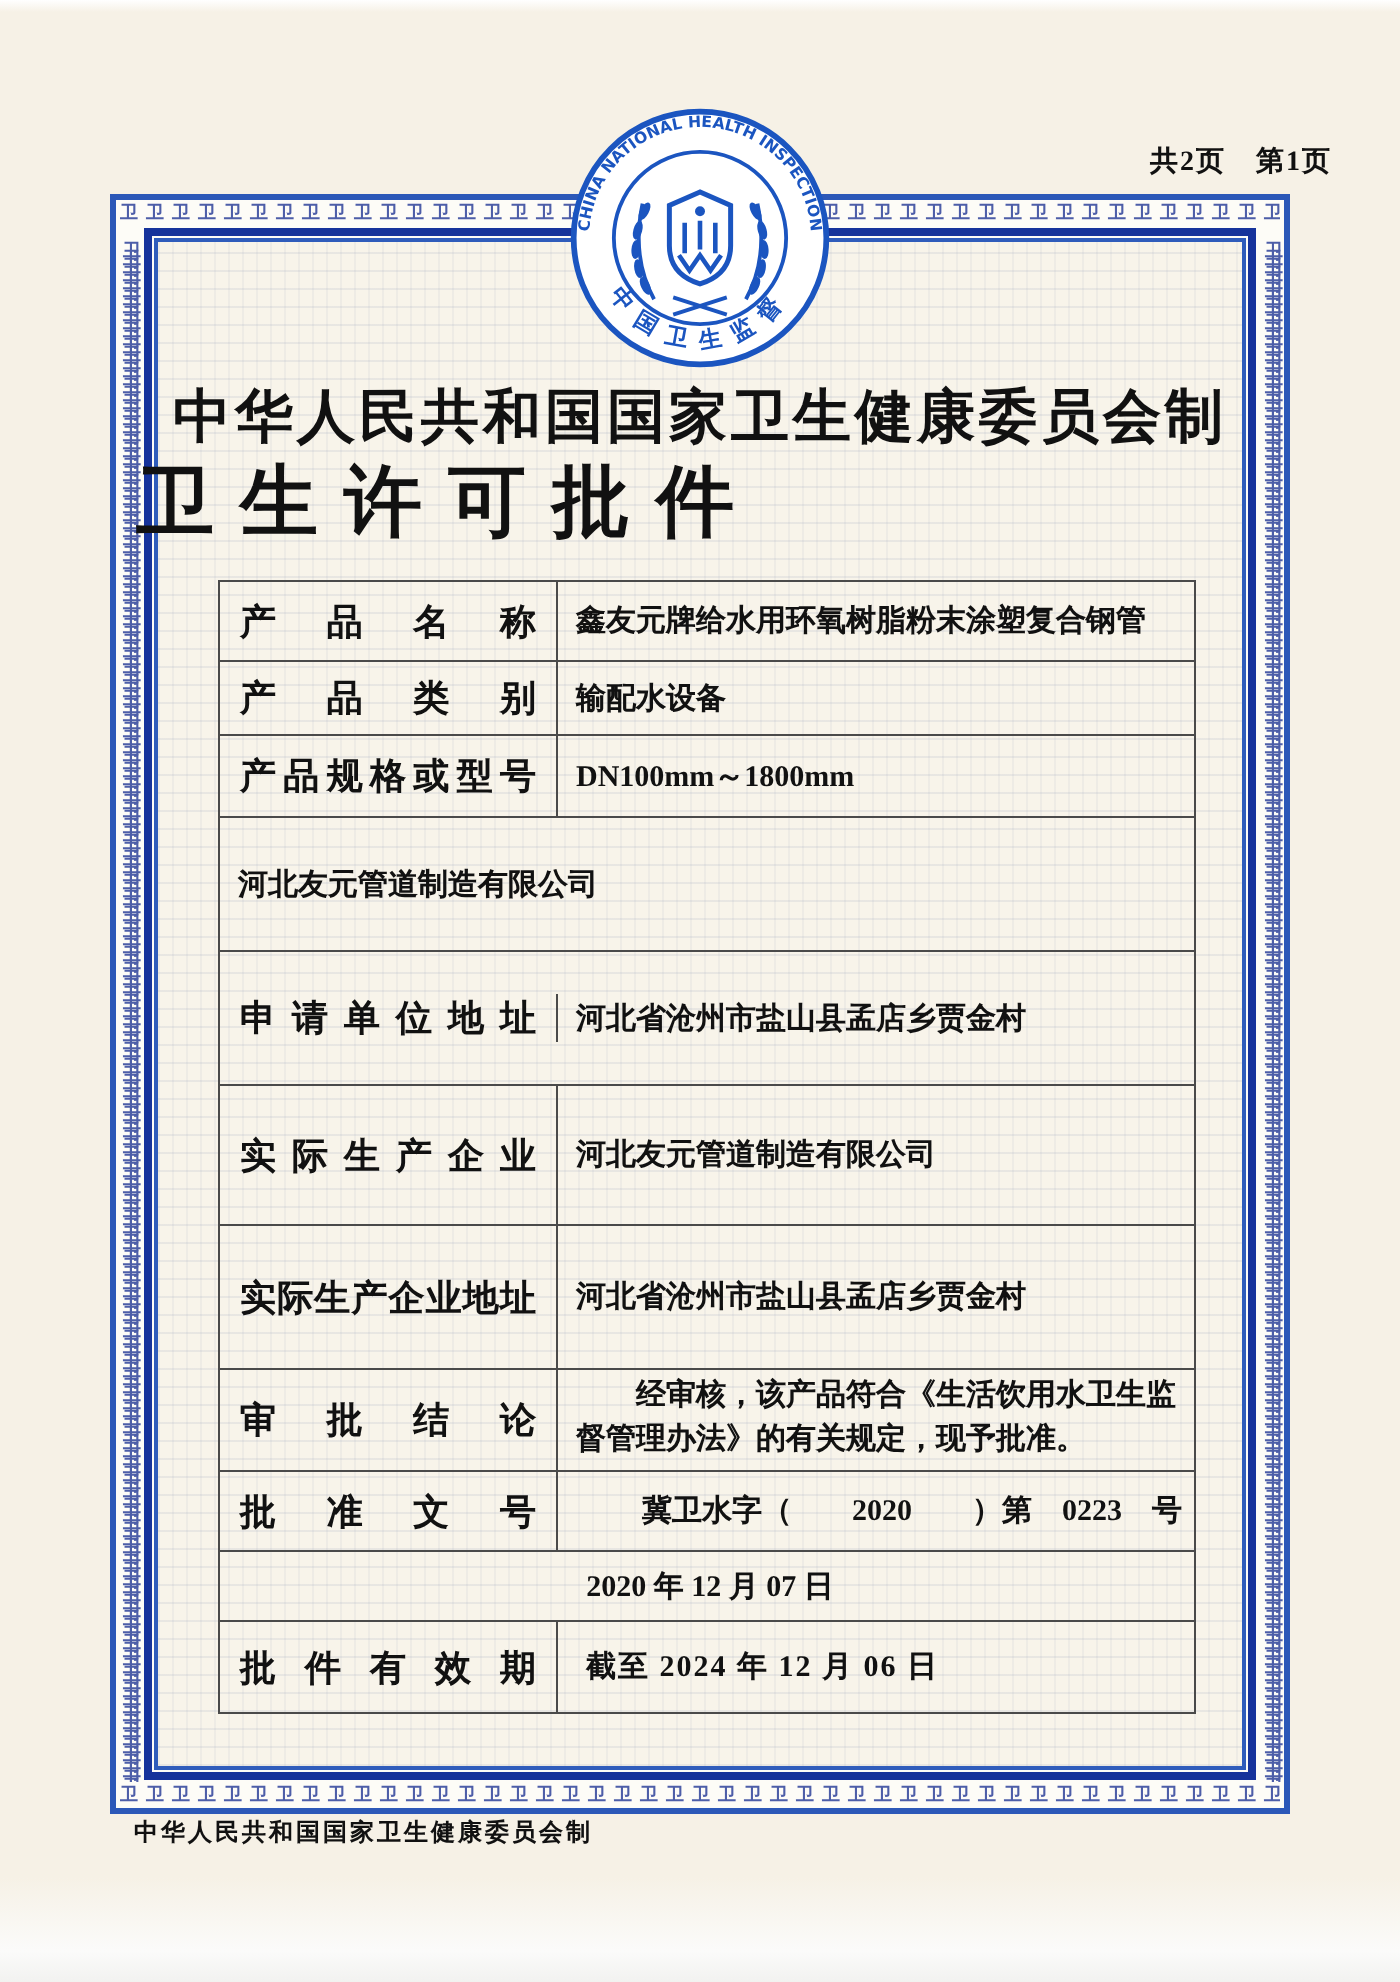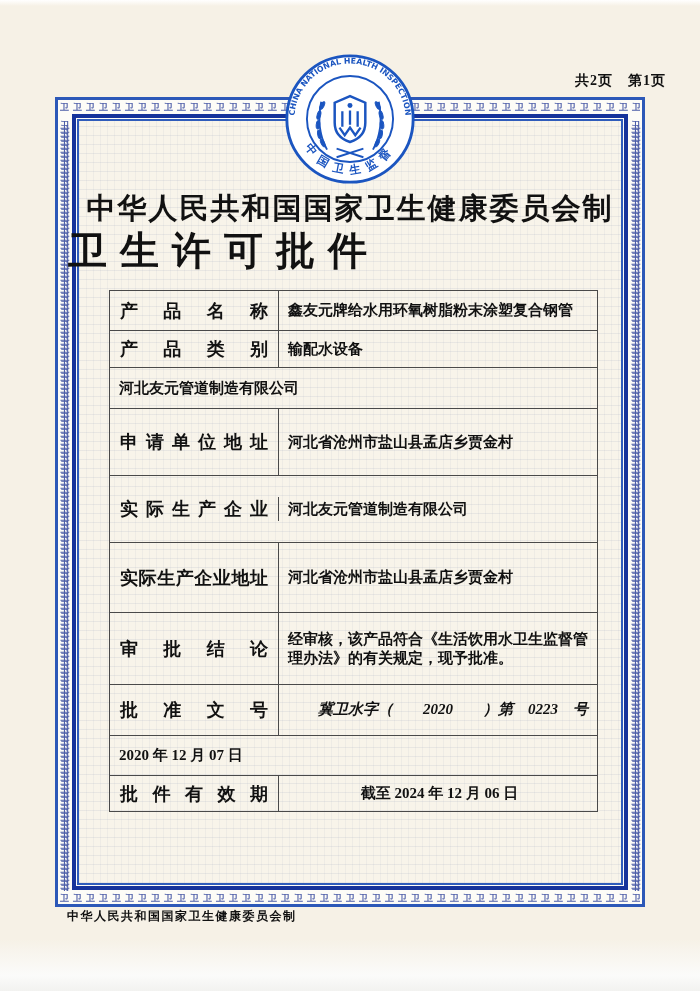--- a/index.html
+++ b/index.html
@@ -102,22 +102,22 @@
   .row:nth-child(4)  { height:67px; }
   .row:nth-child(5)  { height:67px;align-items:center; }
   .row:nth-child(6)  { height:70px; }
   .row:nth-child(7)  { height:72px; }
   .row:nth-child(8)  { height:51px; }
   .row:nth-child(9)  { height:40px; }
   .row:nth-child(10) { height:35px; }
   .row:nth-child(11) { height:45px; }
   .row:nth-child(3) .value { font-family:"Liberation Serif","DejaVu Serif",serif; }
   .row:nth-child(8) .value { font-size:15px; line-height:1.45; }
-  .row:nth-child(8) .value span { display:block; text-indent:2em;font-style:italic; }
-  .row:nth-child(9) .value  { justify-content:flex-start; }
+  .row:nth-child(8) .value span { display:block; text-indent:2em; }
+  .row:nth-child(9) .value  { justify-content:flex-end; }
   .row:nth-child(10) .value { justify-content:center; }
   .row:nth-child(11) .value { padding-left:14px; letter-spacing:1px; }
 
   
   .footer {
     position:absolute; top:908px; left:67px;
     font-size:12px; font-weight:bold; letter-spacing:1.5px;
   }
 </style>
 </head>
@@ -195,20 +195,28 @@
       </div>
       <div class="row">
         <div class="cell label">
           <span>产品类别</span>
         </div>
         <div class="cell value">
           <span>输配水设备</span>
         </div>
       </div>
       <div class="row">
+        <div class="cell label">
+          <span>产品规格或型号</span>
+        </div>
+        <div class="cell value">
+          <span>DN100mm～1800mm</span>
+        </div>
+      </div>
+      <div class="row">
         <div class="cell value">
           <span>河北友元管道制造有限公司</span>
         </div>
       </div>
       <div class="row">
         <div class="cell label">
           <span>申请单位地址</span>
         </div>
         <div class="cell value">
           <span>河北省沧州市盐山县孟店乡贾金村</span>

